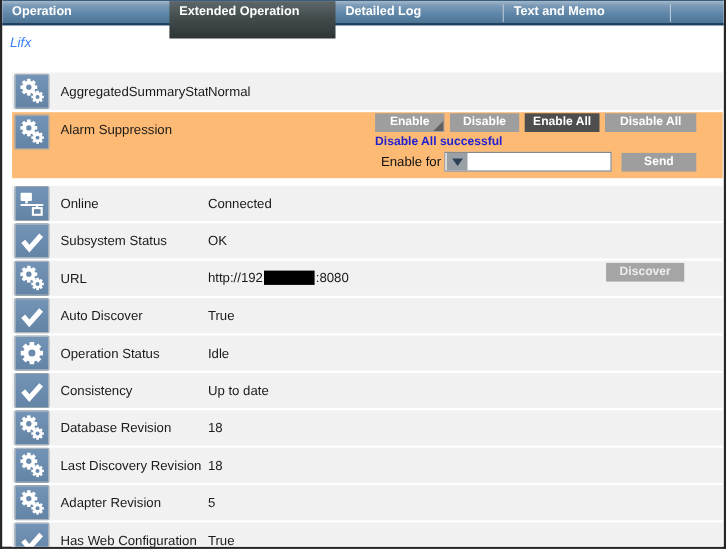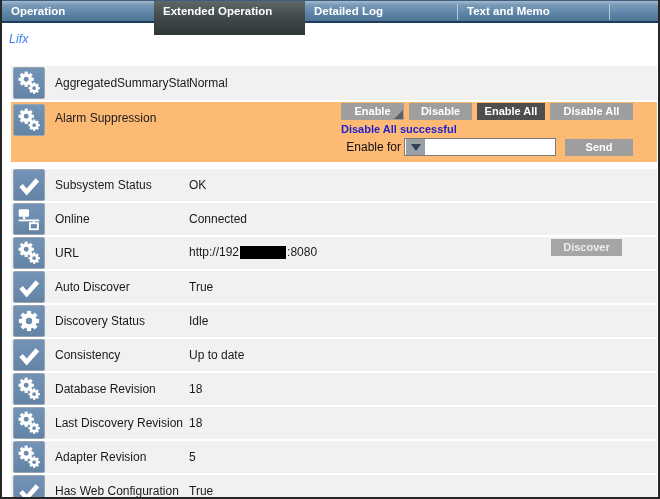--- a/index.html
+++ b/index.html
@@ -178,46 +178,46 @@
                 </span>
               </div>
               <button class="gbtn send-btn">Send</button>
             </div>
           </div>
         </div>
         <div class="prow">
           <div class="icon-btn">
             <span>
               <svg width="28" height="28" viewBox="0 0 30 30">
-                <path d="M6.5 15.5 L12.5 22.5 L24 9.5" fill="none" stroke="#fff" stroke-width="5"></path>
-              </svg>
-            </span>
-          </div>
-          <div class="plabel">Subsystem Status</div>
-          <div class="pvalue">OK</div>
-        </div>
-        <div class="prow">
-          <div class="icon-btn">
-            <span>
-              <svg width="28" height="28" viewBox="0 0 30 30">
                 <rect x="4" y="4.5" width="11" height="8" rx="1" fill="#fff"></rect>
                 <rect x="8.5" y="12.5" width="2.5" height="2.5" fill="#fff"></rect>
                 <path d="M4 16.5 H26" stroke="#fff" stroke-width="2"></path>
                 <path d="M20 16.5 V19.5" stroke="#fff" stroke-width="2"></path>
                 <rect x="16" y="19.5" width="8.5" height="6.5" fill="none" stroke="#fff" stroke-width="2"></rect>
               </svg>
             </span>
           </div>
           <div class="plabel">Online</div>
           <div class="pvalue">Connected</div>
         </div>
         <div class="prow">
           <div class="icon-btn">
             <span>
               <svg width="28" height="28" viewBox="0 0 30 30">
+                <path d="M6.5 15.5 L12.5 22.5 L24 9.5" fill="none" stroke="#fff" stroke-width="5"></path>
+              </svg>
+            </span>
+          </div>
+          <div class="plabel">Subsystem Status</div>
+          <div class="pvalue">OK</div>
+        </div>
+        <div class="prow">
+          <div class="icon-btn">
+            <span>
+              <svg width="28" height="28" viewBox="0 0 30 30">
                 <g transform="translate(12 11) scale(1)" fill="#fff">
                   <circle r="6.3"></circle>
                   <rect x="-1.7" y="-8.2" width="3.4" height="4.6" transform="rotate(0)"></rect>
                   <rect x="-1.7" y="-8.2" width="3.4" height="4.6" transform="rotate(45)"></rect>
                   <rect x="-1.7" y="-8.2" width="3.4" height="4.6" transform="rotate(90)"></rect>
                   <rect x="-1.7" y="-8.2" width="3.4" height="4.6" transform="rotate(135)"></rect>
                   <rect x="-1.7" y="-8.2" width="3.4" height="4.6" transform="rotate(180)"></rect>
                   <rect x="-1.7" y="-8.2" width="3.4" height="4.6" transform="rotate(225)"></rect>
                   <rect x="-1.7" y="-8.2" width="3.4" height="4.6" transform="rotate(270)"></rect>
                   <rect x="-1.7" y="-8.2" width="3.4" height="4.6" transform="rotate(315)"></rect>
@@ -265,21 +265,21 @@
                   <rect x="-1.7" y="-8.2" width="3.4" height="4.6" transform="rotate(135)"></rect>
                   <rect x="-1.7" y="-8.2" width="3.4" height="4.6" transform="rotate(180)"></rect>
                   <rect x="-1.7" y="-8.2" width="3.4" height="4.6" transform="rotate(225)"></rect>
                   <rect x="-1.7" y="-8.2" width="3.4" height="4.6" transform="rotate(270)"></rect>
                   <rect x="-1.7" y="-8.2" width="3.4" height="4.6" transform="rotate(315)"></rect>
                   <circle r="2.6" fill="#6a8aae"></circle>
                 </g>
               </svg>
             </span>
           </div>
-          <div class="plabel">Discovery Status</div>
+          <div class="plabel">Operation Status</div>
           <div class="pvalue">Idle</div>
         </div>
         <div class="prow">
           <div class="icon-btn">
             <span>
               <svg width="28" height="28" viewBox="0 0 30 30">
                 <path d="M6.5 15.5 L12.5 22.5 L24 9.5" fill="none" stroke="#fff" stroke-width="5"></path>
               </svg>
             </span>
           </div>

